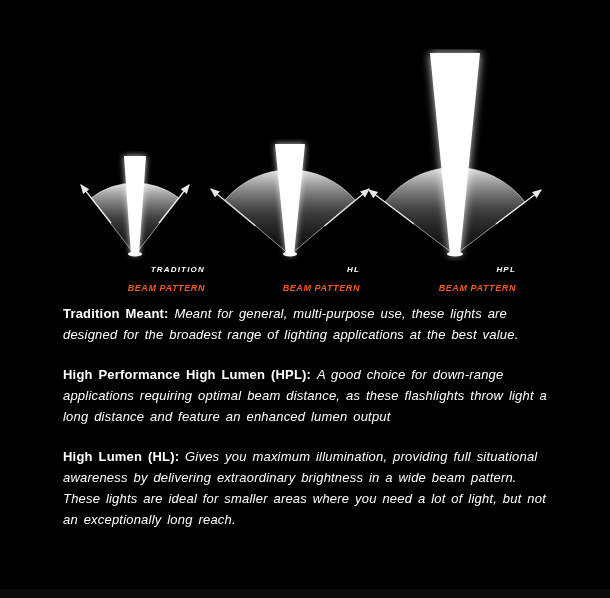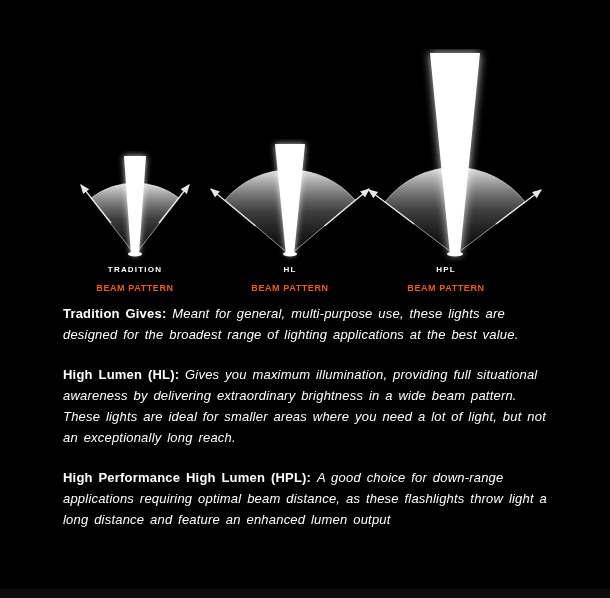--- a/index.html
+++ b/index.html
@@ -5,21 +5,21 @@
   * { margin:0; padding:0; box-sizing:border-box; }
   html,body { background:#000; }
   .screen {
     position:relative; width:610px; height:598px; background:#000000;
     overflow:hidden; font-family:"Liberation Sans", sans-serif;
   }
   .cone { position:absolute; }
   .cone-t { left:45px;  top:151px; }
   .cone-h { left:195px; top:139px; }
   .cone-p { left:355px; top:49px;  }
-  .beam-label { position:absolute; width:140px; text-align:center; font-weight:bold; }
+  .beam-label { position:absolute; width:140px; text-align:right; font-weight:bold;font-style:italic; }
   .beam-label .name    { color:#ffffff; font-size:8px;  letter-spacing:1.2px; }
   .beam-label .pattern { color:#f15a22; font-size:9px;  letter-spacing:0.6px; margin-top:9px; }
   .label-t { left:65px;  top:265px; }
   .label-h { left:220px; top:265px; }
   .label-p { left:376px; top:265px; }
   .text-block {
     position:absolute; left:63px; top:303px; width:500px;
     color:#ffffff; font-size:13px; line-height:21px;
     letter-spacing:0.2px; word-spacing:2px;
   }
@@ -107,28 +107,28 @@
     <div class="name">HL</div>
     <div class="pattern">BEAM PATTERN</div>
   </div>
   <div class="beam-label label-p">
     <div class="name">HPL</div>
     <div class="pattern">BEAM PATTERN</div>
   </div>
 
   <div class="text-block">
     <p>
-      <strong class="lead">Tradition Gives:</strong>
+      <strong class="lead">Tradition Meant:</strong>
       <span class="body">Meant for general, multi-purpose use, these lights are designed for the broadest range of lighting applications at the best value.</span>
+    </p>
+    <p>
+      <strong class="lead">High Performance High Lumen (HPL):</strong>
+      <span class="body">A good choice for down-range applications requiring optimal beam distance, as these flashlights throw light a long distance and feature an enhanced lumen output</span>
     </p>
     <p>
       <strong class="lead">High Lumen (HL):</strong>
       <span class="body">Gives you maximum illumination, providing full situational awareness by delivering extraordinary brightness in a wide beam pattern.
 These lights are ideal for smaller areas where you need a lot of light, but not an exceptionally long reach.</span>
-    </p>
-    <p>
-      <strong class="lead">High Performance High Lumen (HPL):</strong>
-      <span class="body">A good choice for down-range applications requiring optimal beam distance, as these flashlights throw light a long distance and feature an enhanced lumen output</span>
     </p>
   </div>
 
   <div class="bottom-strip"></div>
 </div>
 
 </body></html>

